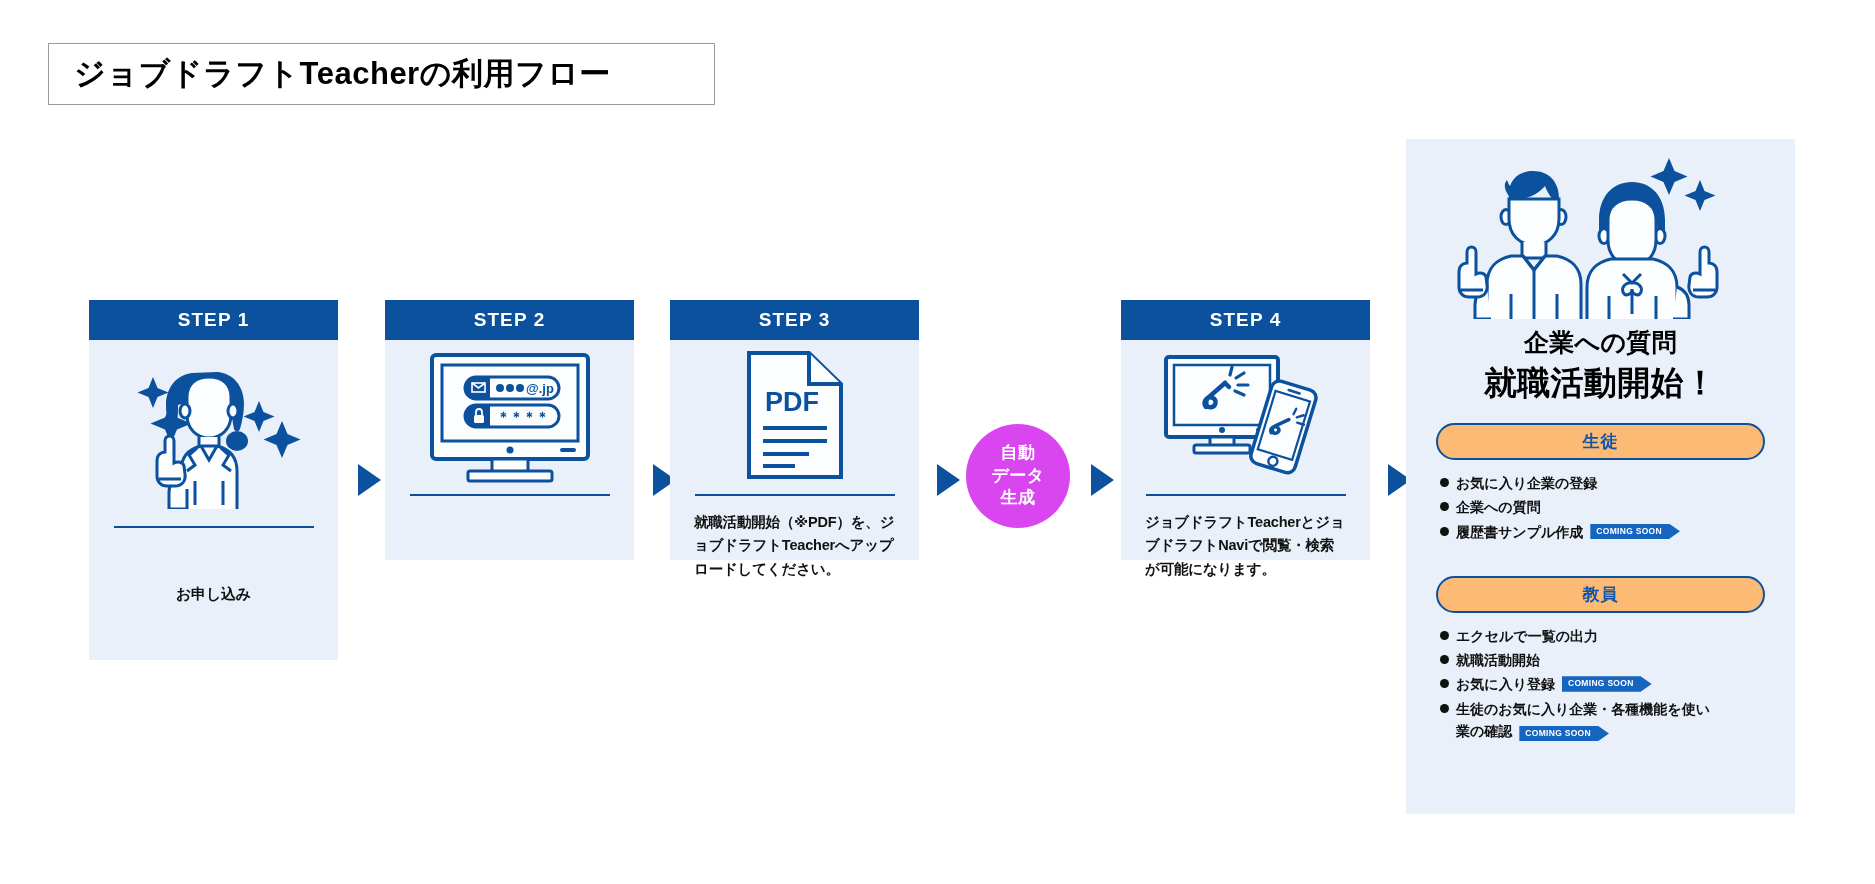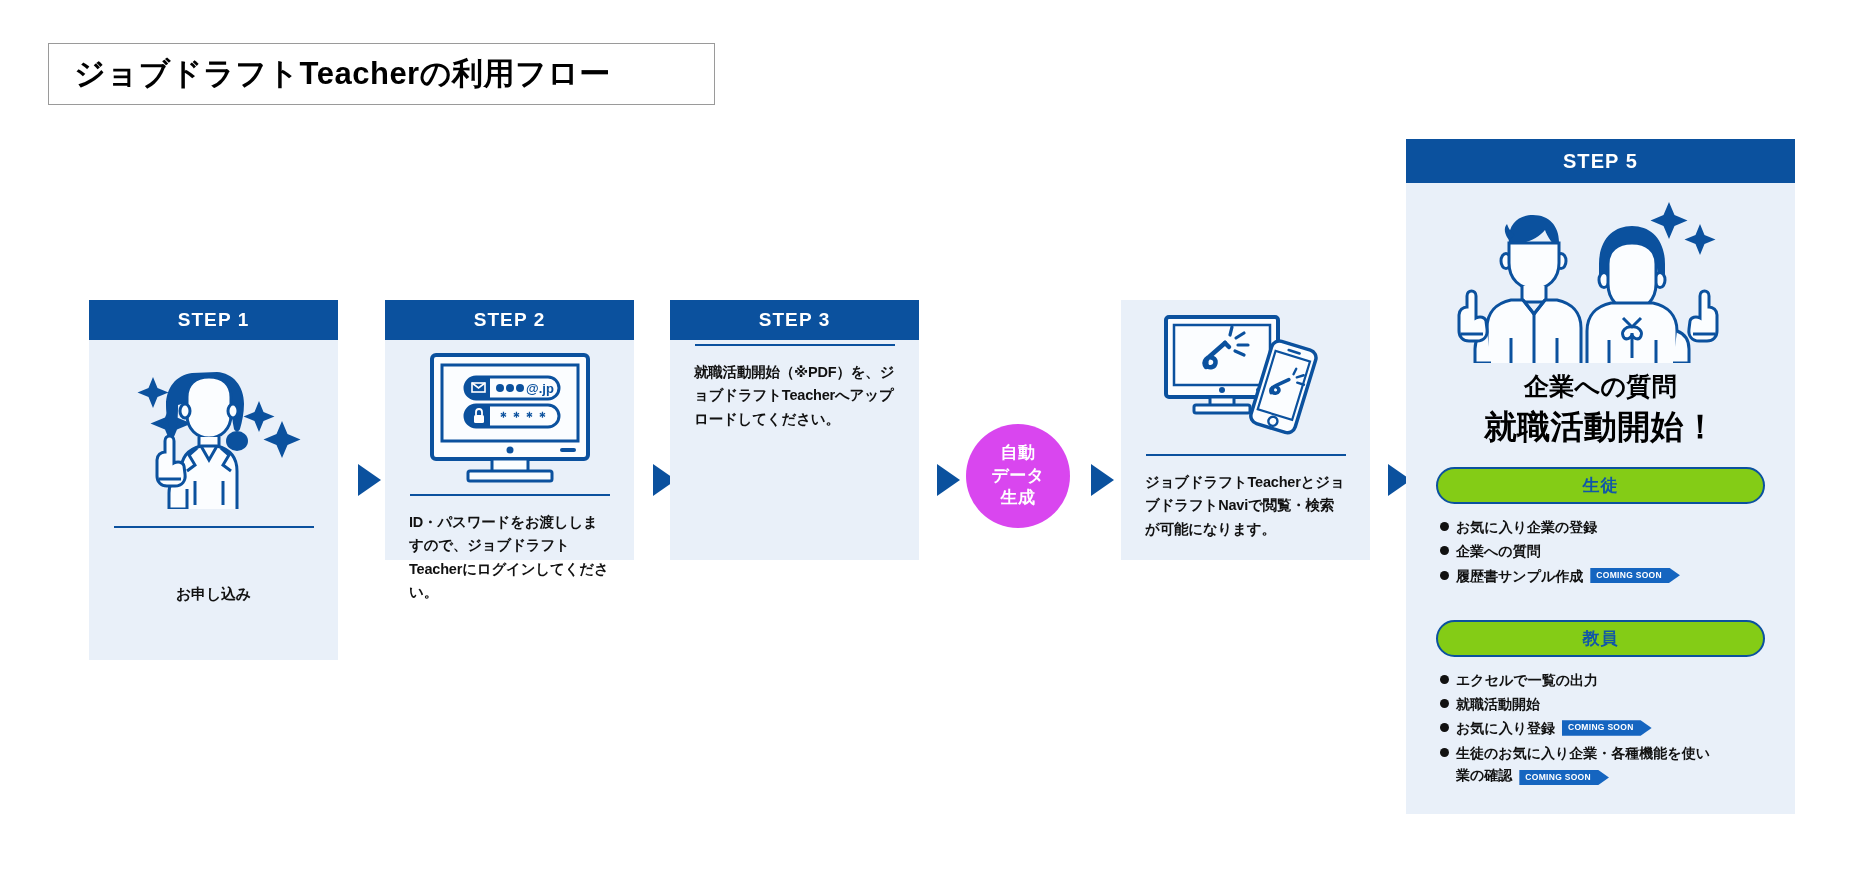--- a/index.html
+++ b/index.html
@@ -59,21 +59,21 @@
     font-size: 17px; font-weight: 700; line-height: 1.32;
     letter-spacing: .4px;
   }
 
   
   .s5-title { text-align: center; color: #000; }
   .s5-title .l1 { font-size: 25px; font-weight: 700; letter-spacing: .3px; display:block; }
   .s5-title .l2 { font-size: 33px; font-weight: 700; letter-spacing: .3px; display:block; margin-top: 2px; }
   .pill {
     border: 2px solid #0b519e; border-radius: 999px;
-    background: #84cc16; color: #1056a8;
+    background: #fdba74; color: #1056a8;
     font-size: 17px; font-weight: 700;
     text-align: center; padding: 5px 0; letter-spacing: 1px;
   }
   .blist { list-style: none; }
   .blist li {
     font-size: 14px; font-weight: 700; color: #111;
     line-height: 1.52; margin-bottom: 3px;
     display: flex; align-items: flex-start; flex-wrap: wrap;
   }
   .bullet {
@@ -173,45 +173,58 @@
           <path d="M56 70 l0 -3 a3 3 0 0 1 6 0 l0 3" fill="none" stroke="#fff" stroke-width="1.8"></path>
           <g fill="#0b519e" font-family="Liberation Sans, sans-serif" font-size="13" font-weight="700">
             <text x="77" y="76">＊</text>
               <text x="90" y="76">＊</text>
               <text x="103" y="76">＊</text>
               <text x="116" y="76">＊</text>
           </g>
         </svg>
       </div>
       <div class="rule" style="width:200px; margin-top:4px;"></div>
-      <div class="desc" style="margin-top:15px; padding:0 24px;">ID・パスワードをお渡ししますので、ジョブドラフトTeacherにログインしてください。</div>
     </div>
   </div>
 
   <div class="arrow" style="left:653px; top:464px;"></div>
 
   <div class="card" style="left:670px; top:300px; width:249px; height:260px;">
     <div class="card-head">STEP 3</div>
     <div class="card-body">
+      <div class="art" style="height:150px;">
+        <svg width="120" height="140" viewBox="0 0 120 140">
+          <path d="M14 8 l60 0 l32 31 l0 93 l-92 0z" fill="#fbfdff" stroke="#0b519e" stroke-width="4"></path>
+          <path d="M74 8 l0 31 l32 0" fill="#fbfdff" stroke="#0b519e" stroke-width="4"></path>
+          <text x="30" y="66" font-family="Liberation Sans, sans-serif" font-size="27" font-weight="700" fill="#0b519e">PDF</text>
+          <g stroke="#0b519e" stroke-width="4" stroke-linecap="butt">
+            <line x1="28" y1="83" x2="92" y2="83"></line>
+            <line x1="28" y1="96" x2="92" y2="96"></line>
+            <line x1="28" y1="109" x2="74" y2="109"></line>
+            <line x1="28" y1="121" x2="60" y2="121"></line>
+          </g>
+        </svg>
+      </div>
       <div class="rule" style="width:200px; margin-top:4px;"></div>
       <div class="desc" style="margin-top:15px; padding:0 24px;">就職活動開始（※PDF）を、ジョブドラフトTeacherへアップロードしてください。</div>
     </div>
   </div>
 
   <div class="arrow" style="left:937px; top:464px;"></div>
 
   <div class="auto-circle" style="left:966px; top:424px; width:104px; height:104px;">
     <span>自動</span>
     <span>データ</span>
     <span>生成</span>
   </div>
 
   <div class="arrow" style="left:1091px; top:464px;"></div>
 
   <div class="card" style="left:1121px; top:300px; width:249px; height:260px;">
+    <div class="card-head">STEP 4</div>
     <div class="card-body">
       <div class="art" style="height:150px;">
         <svg width="180" height="140" viewBox="0 0 180 140">
 
           <rect x="10" y="12" width="112" height="80" rx="3" fill="#fbfdff" stroke="#0b519e" stroke-width="4"></rect>
           <rect x="18" y="20" width="96" height="60" fill="#fbfdff" stroke="#0b519e" stroke-width="2.5"></rect>
           <circle cx="66" cy="85" r="3" fill="#0b519e"></circle>
           <rect x="100" y="83" width="13" height="3.5" rx="1.7" fill="#0b519e"></rect>
           <rect x="54" y="92" width="24" height="10" fill="#fbfdff" stroke="#0b519e" stroke-width="3"></rect>
           <rect x="38" y="100" width="56" height="8" rx="2" fill="#fbfdff" stroke="#0b519e" stroke-width="3"></rect>
@@ -244,21 +257,20 @@
         </svg>
       </div>
       <div class="rule" style="width:200px; margin-top:4px;"></div>
       <div class="desc" style="margin-top:15px; padding:0 24px;">ジョブドラフトTeacherとジョブドラフトNaviで閲覧・検索が可能になります。</div>
     </div>
   </div>
 
   <div class="arrow" style="left:1388px; top:464px;"></div>
 
   <div class="card" style="left:1406px; top:139px; width:389px; height:675px;">
-    <div class="card-head" style="height:44px; font-size:20px;">STEP 5</div>
     <div class="card-body">
 
       <div class="art" style="height:185px;">
         <svg width="300" height="175" viewBox="0 0 300 175">
           <g fill="#0b519e">
             <path d="M218 14 l5.5 13 13 5.5 -13 5.5 -5.5 13 -5.5 -13 -13 -5.5 13 -5.5z"></path>
             <path d="M249 36 l4.5 11 11 4.5 -11 4.5 -4.5 11 -4.5 -11 -11 -4.5 11 -4.5z"></path>
           </g>
 
           <path d="M58 55 c-2 -18 9 -28 24 -28 c16 0 26 11 26 27 l0 8 c-6 -5 -12 -14 -14 -20 c-7 9 -21 14 -30 14 c-2 0 -4 0 -6 -1z" fill="#0b519e"></path>

